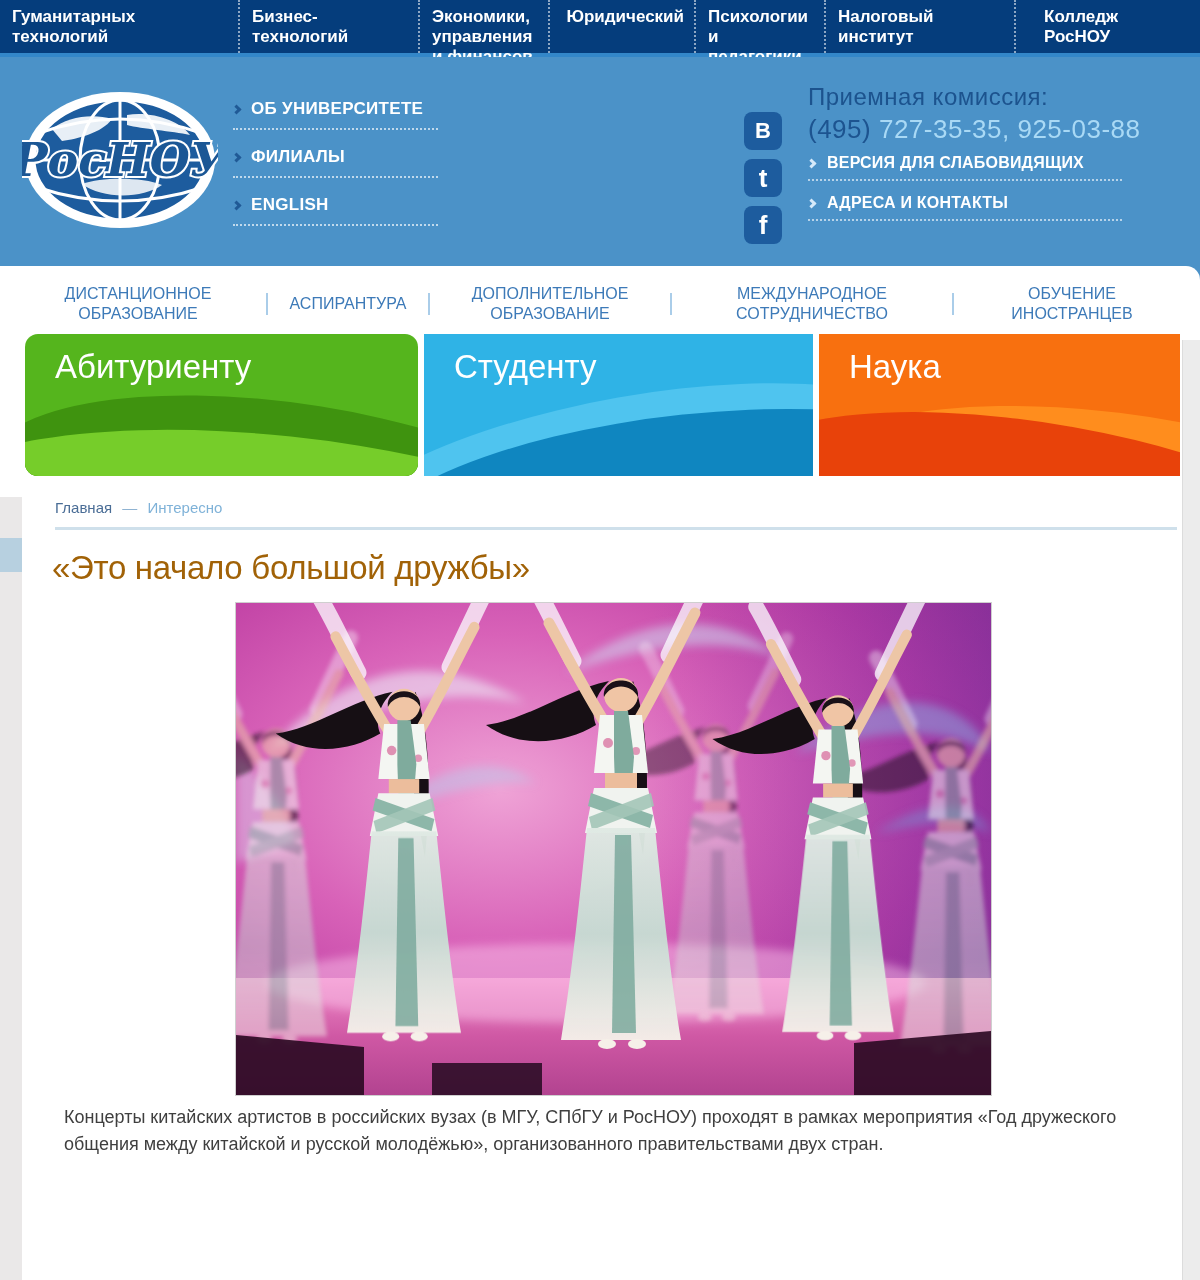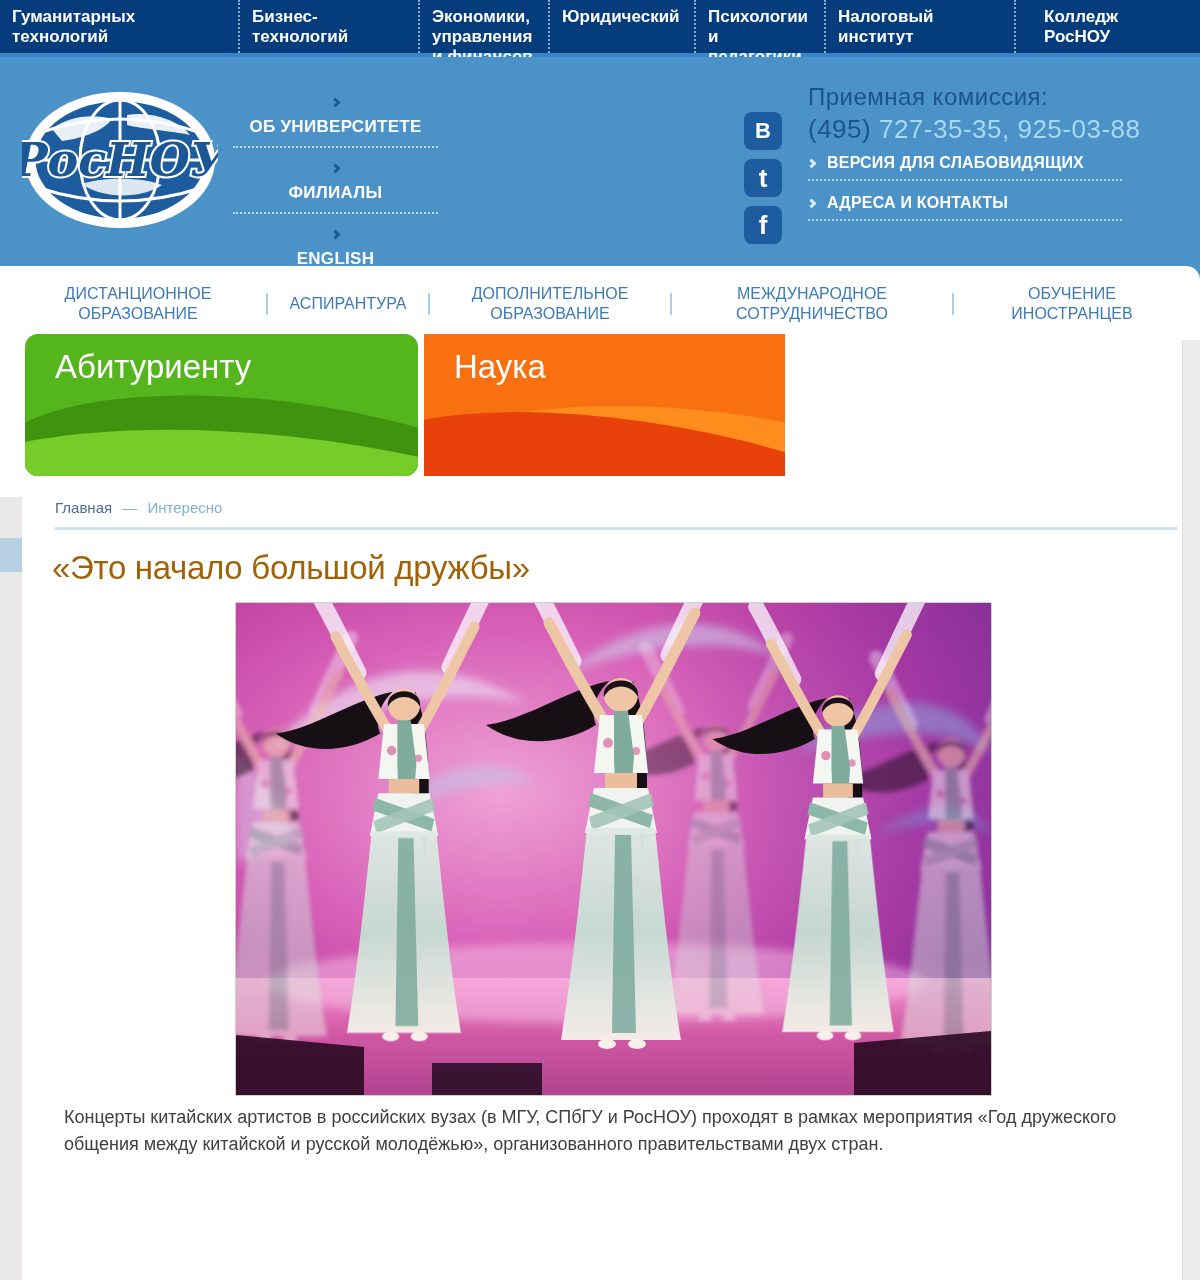--- a/index.html
+++ b/index.html
@@ -8,32 +8,32 @@
 
   
   .topbar { width:1200px; height:57px; background:#053d7c; border-bottom:4px solid #3387c9;
     display:flex; align-items:stretch; }
   .topbar .tb-item { color:#ffffff; font-size:17px; font-weight:700; line-height:20px;
     padding:7px 10px 4px 12px; cursor:pointer; }
   .topbar .tb-item + .tb-item { border-left:2px dotted rgba(255,255,255,0.55); }
   .tb-item:nth-child(1){ width:238px; } .tb-item:nth-child(1) span{ display:block; max-width:155px; }
   .tb-item:nth-child(2){ width:180px; } .tb-item:nth-child(2) span{ display:block; max-width:125px; }
   .tb-item:nth-child(3){ width:130px; } .tb-item:nth-child(3) span{ display:block; max-width:110px; }
-  .tb-item:nth-child(4){ width:146px; } .tb-item:nth-child(4) span{ display:block; max-width:135px; }
+  .tb-item:nth-child(4){ width:146px;text-align:right; } .tb-item:nth-child(4) span{ display:block; max-width:135px; }
   .tb-item:nth-child(5){ width:130px; } .tb-item:nth-child(5) span{ display:block; max-width:105px; }
   .tb-item:nth-child(6){ width:190px; } .tb-item:nth-child(6) span{ display:block; max-width:100px; }
   .tb-item:nth-child(7){ width:186px; padding-left:28px; } .tb-item:nth-child(7) span{ display:block; max-width:90px; }
 
   
   .header { position:relative; width:1200px; height:209px; background:#4b92c8; }
   .logo { position:absolute; left:22px; top:32px; width:196px; height:142px; cursor:pointer; }
   .hmenu { position:absolute; left:233px; top:42px; }
   .hmenu .hm-item { display:flex; align-items:center; gap:11px; width:205px;
     border-bottom:2px dotted rgba(255,255,255,0.65); padding-bottom:9px; margin-bottom:17px;
-    color:#ffffff; font-size:17px; font-weight:700; letter-spacing:0.3px; cursor:pointer;flex-direction:column; }
+    color:#ffffff; font-size:17px; font-weight:700; letter-spacing:0.3px; cursor:pointer; }
   .chev { display:inline-block; width:7px; height:7px; border-top:3px solid #205a96;
     border-right:3px solid #205a96; transform:rotate(45deg); flex:0 0 auto; }
   .chev.light { border-color:#d6eafa; }
 
   .social { position:absolute; left:744px; top:55px; display:flex; flex-direction:column; gap:9px; }
   .s-ico { width:38px; height:38px; border-radius:8px; background:#1d5c9e; color:#fff;
     display:flex; align-items:center; justify-content:center; cursor:pointer;
     font-weight:700; }
   .s-ico.vk { font-size:22px; } .s-ico.tw { font-size:26px; } .s-ico.fb { font-size:26px; }
 
@@ -192,20 +192,25 @@
     <div class="nav-item w5">ОБУЧЕНИЕ ИНОСТРАНЦЕВ</div>
   </div>
 </div>
 
 <div class="tabs">
   <div class="tab green">
     <div class="sw sw-low"></div>
     <div class="sw sw-dark"></div>
     <div class="sw sw-light"></div>
     <div class="label">Абитуриенту</div>
+  </div>
+  <div class="tab blue">
+    <div class="sw sw-light"></div>
+    <div class="sw sw-dark"></div>
+    <div class="label">Студенту</div>
   </div>
   <div class="tab orange">
     <div class="sw sw-light"></div>
     <div class="sw sw-dark"></div>
     <div class="label">Наука</div>
   </div>
 </div>
 
 <div class="content">
   <div class="crumbs">

